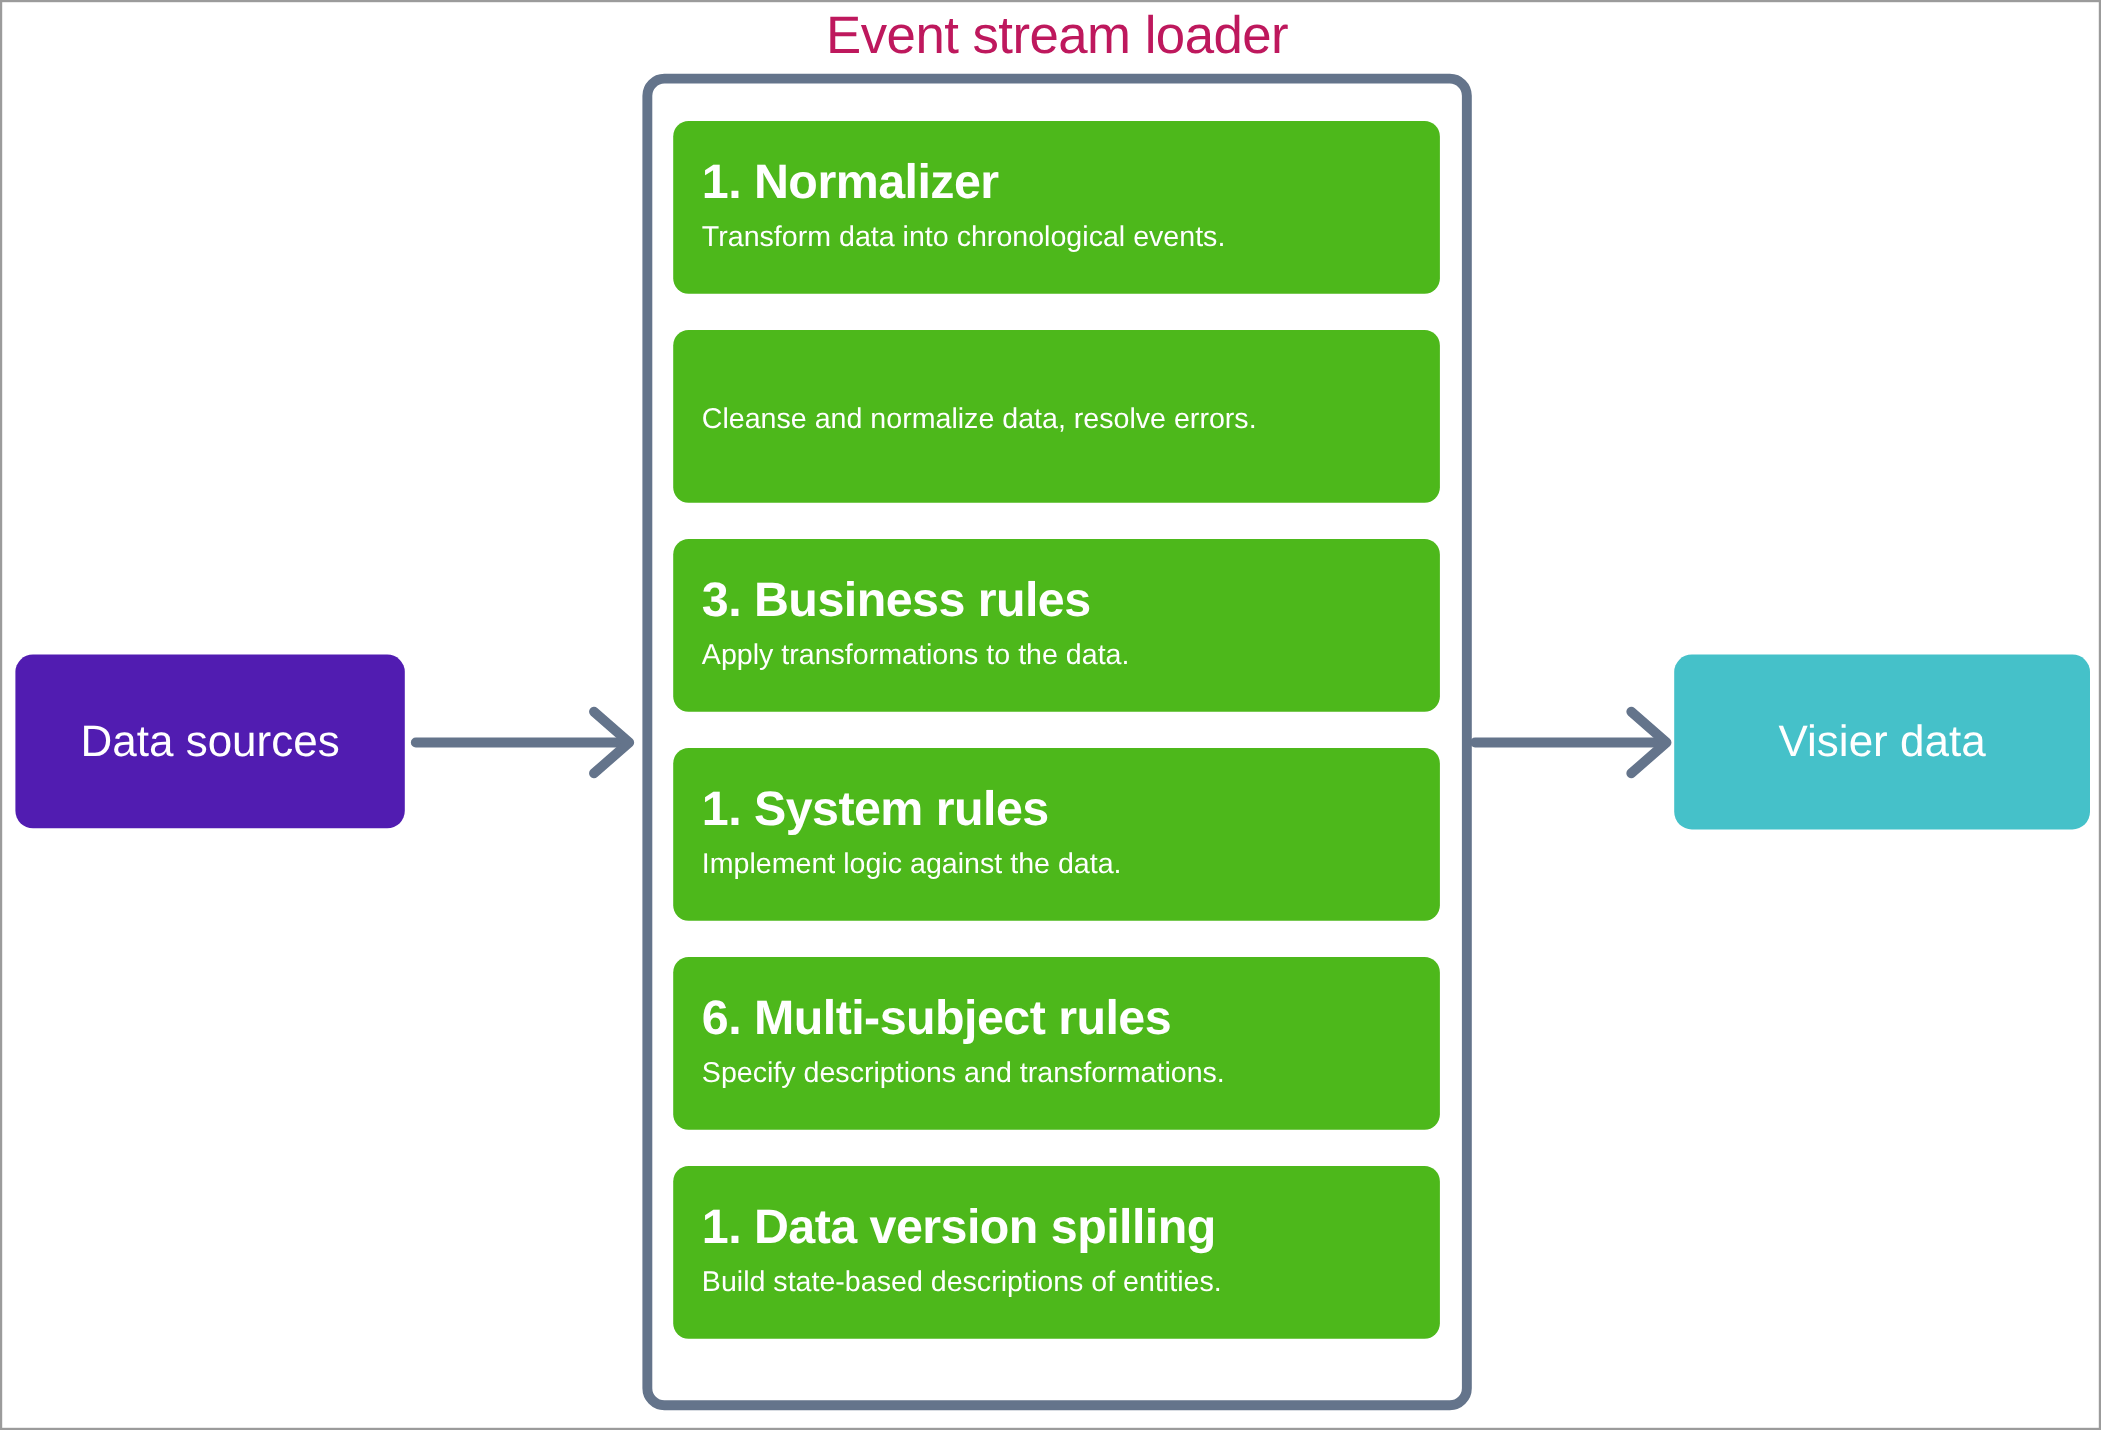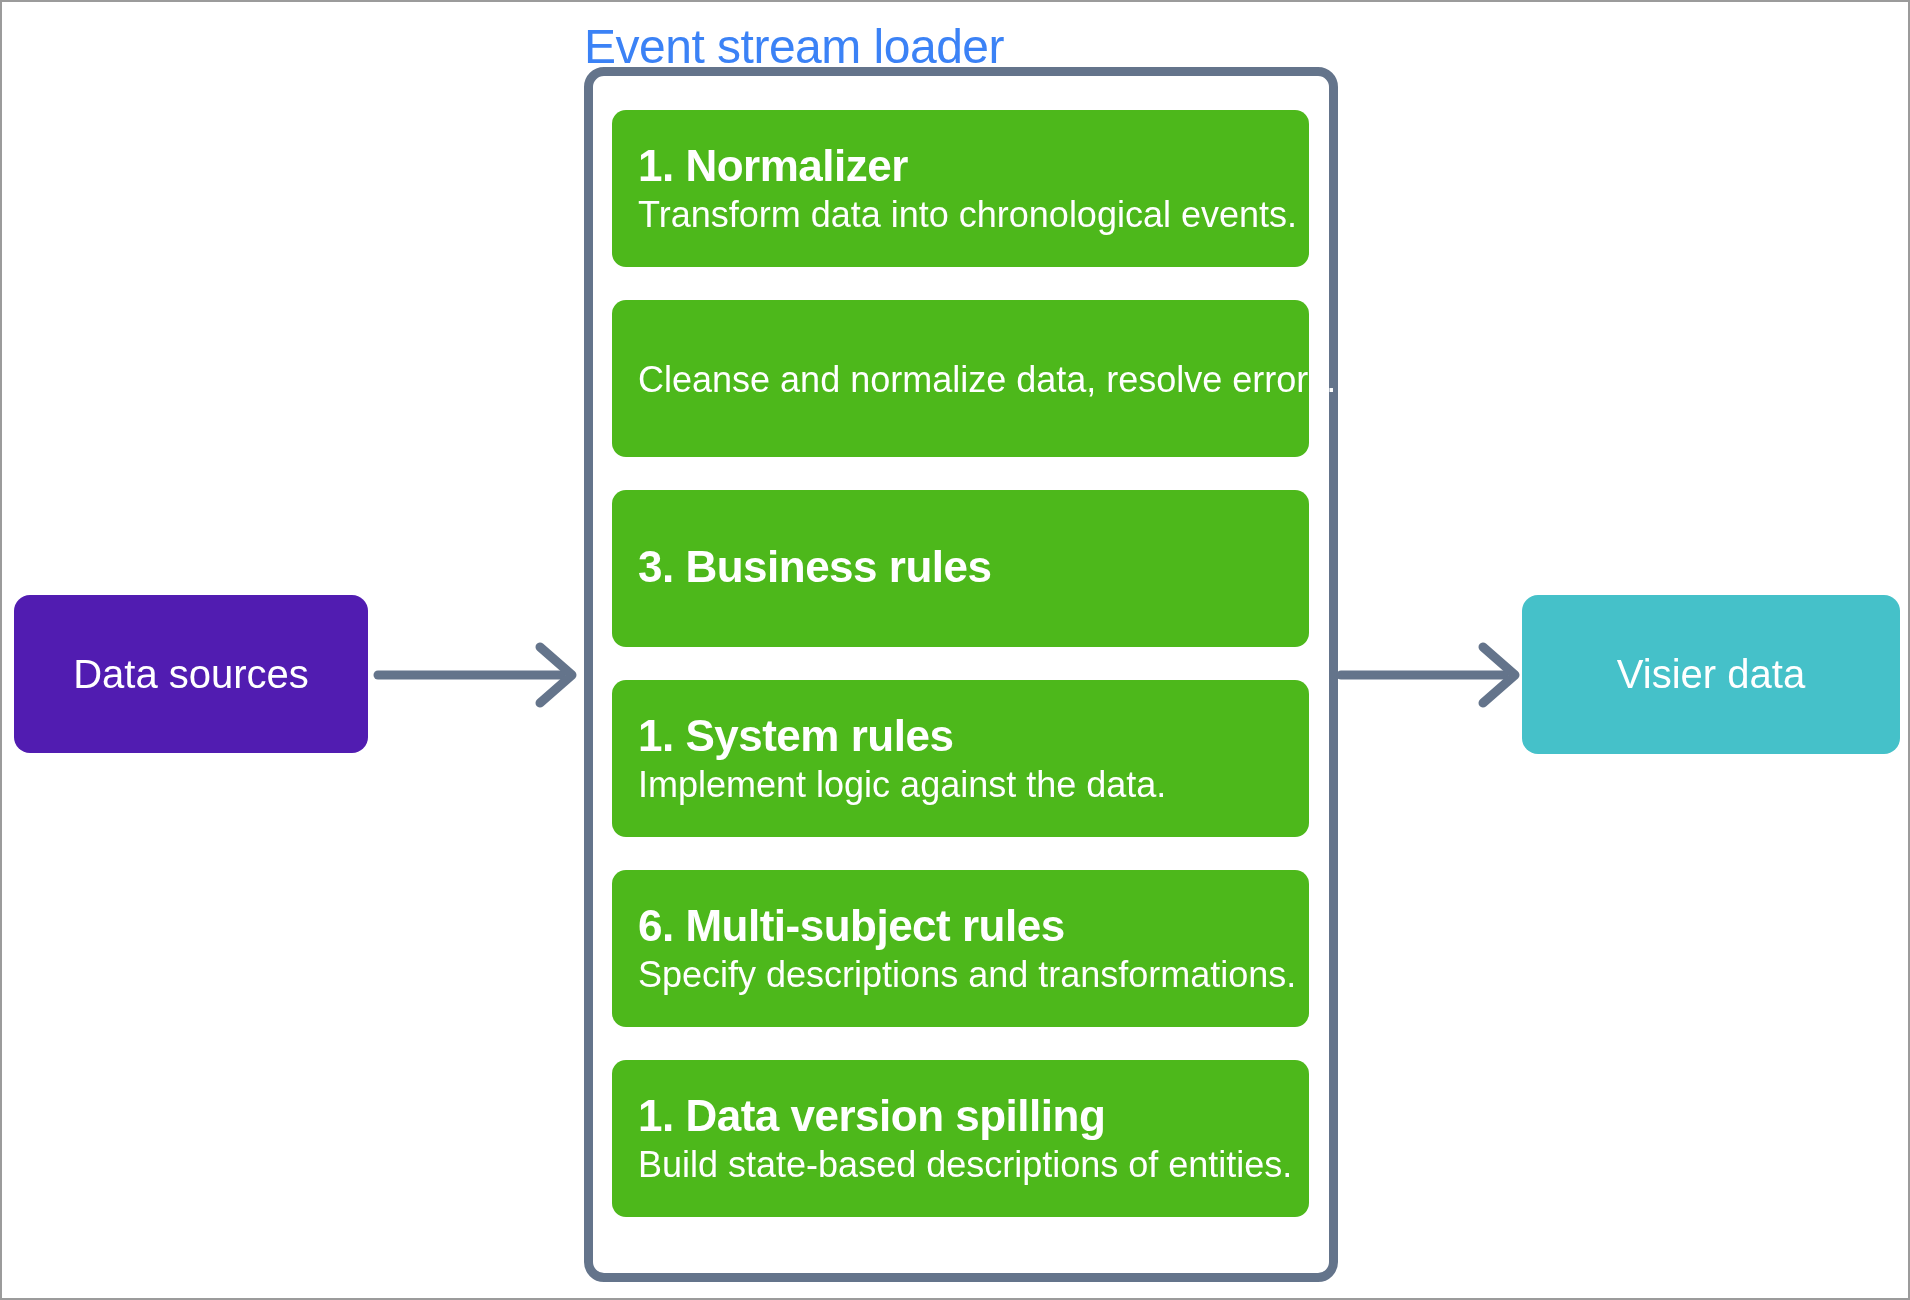--- a/index.html
+++ b/index.html
@@ -15,26 +15,26 @@
     background: #ffffff;
     border: 2px solid #9b9b9b;
     font-family: "Liberation Sans", sans-serif;
     overflow: hidden;
   }
 
   
   .loader-title {
     position: absolute;
     left: 582px;
-    top: 16px;
+    top: 2px;
     width: 754px;
-    text-align: left;
+    text-align: center;
     font-size: 48px;
     line-height: 58px;
-    color: #3b82f6;
+    color: #be185d;
     letter-spacing: -0.5px;
     white-space: nowrap;
   }
   .loader-box {
     position: absolute;
     left: 582px;
     top: 65px;
     width: 754px;
     height: 1215px;
     box-sizing: border-box;
@@ -63,21 +63,21 @@
     padding: 0 24px 4px 26px;
   }
   .stage-title {
     font-size: 44px;
     font-weight: bold;
     line-height: 50px;
     letter-spacing: -0.5px;
     white-space: nowrap;
   }
   .stage-desc {
-    font-size: 36px;
+    font-size: 26px;
     line-height: 36px;
     margin-top: 6px;
     white-space: nowrap;
   }
 
   
   .node {
     position: absolute;
     display: flex;
     align-items: center;
@@ -123,20 +123,21 @@
   <div class="stages">
     <div class="stage">
       <span class="stage-title">1. Normalizer</span>
       <span class="stage-desc">Transform data into chronological events.</span>
     </div>
     <div class="stage">
       <span class="stage-desc">Cleanse and normalize data, resolve errors.</span>
     </div>
     <div class="stage">
       <span class="stage-title">3. Business rules</span>
+      <span class="stage-desc">Apply transformations to the data.</span>
     </div>
     <div class="stage">
       <span class="stage-title">1. System rules</span>
       <span class="stage-desc">Implement logic against the data.</span>
     </div>
     <div class="stage">
       <span class="stage-title">6. Multi-subject rules</span>
       <span class="stage-desc">Specify descriptions and transformations.</span>
     </div>
     <div class="stage">

